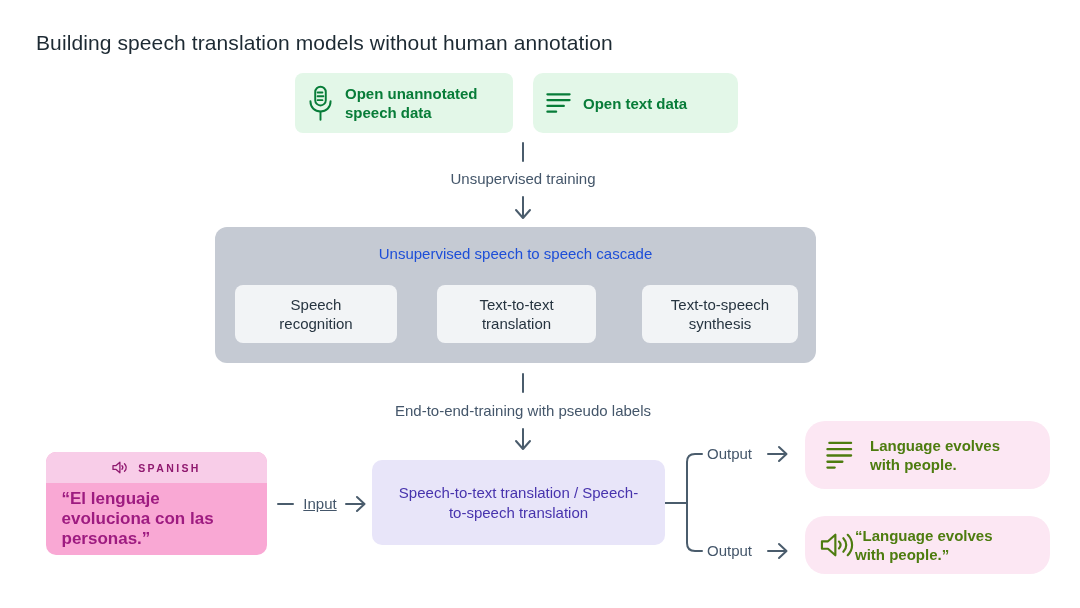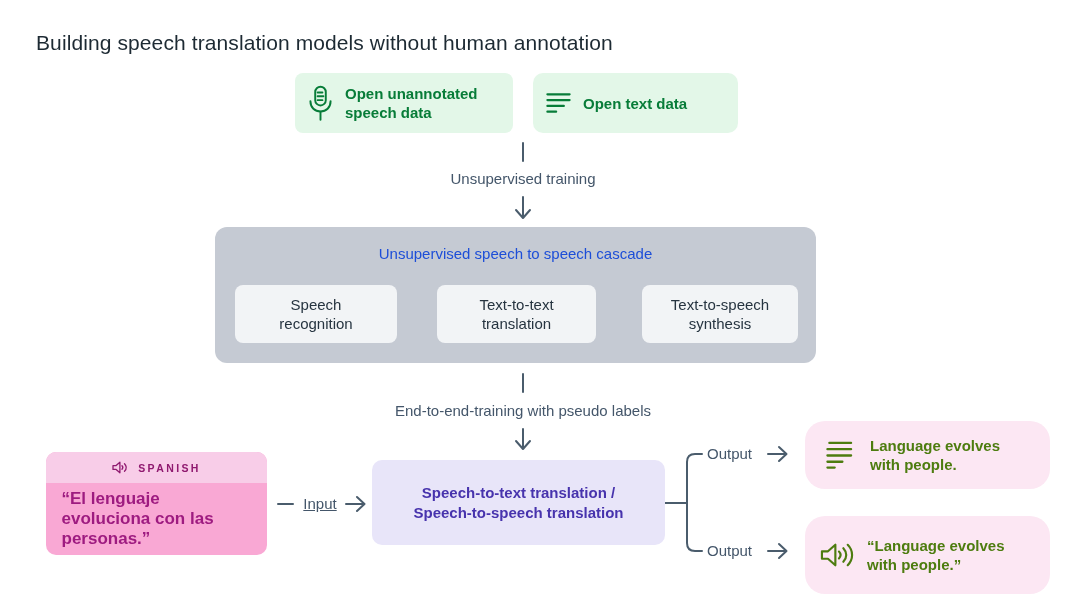--- a/index.html
+++ b/index.html
@@ -60,30 +60,30 @@
   }
   #spanish-body .quote{
     font-size:17px;line-height:20px;font-weight:600;color:#9e1b80;text-align:left;max-width:190px;
   }
   
   #model-card{
     left:372px;top:460px;width:293px;height:85px;background:#e8e5f9;border-radius:10px;
     display:flex;align-items:center;justify-content:center;box-sizing:border-box;padding:0 20px;
   }
   #model-card .label{
-    font-size:15px;line-height:20px;font-weight:700;color:#4733ad;text-align:center;
+    font-size:15px;line-height:20px;font-weight:400;color:#4733ad;text-align:center;
   }
   
   .output-card{
     background:#fce7f3;border-radius:20px;color:#4d7c0f;
     display:flex;align-items:center;box-sizing:border-box;
   }
   .output-card .label{font-size:15px;line-height:19px;font-weight:600;max-width:150px;}
   #output-card-0{left:805px;top:421px;width:245px;height:68px;padding-left:21px;gap:17px;}
-  #output-card-1{left:805px;top:516px;width:245px;height:78px;padding-left:15px;gap:12px;}
+  #output-card-1{left:805px;top:516px;width:245px;height:58px;padding-left:15px;}
   svg{display:block;}
   #connector-layer{left:0;top:0;pointer-events:none;}
   #connector-layer path{stroke:#4a5c6c;stroke-width:2;fill:none;stroke-linecap:round;stroke-linejoin:round;}
 </style>
 </head>
 <body>
 
 <div id="stage">
 
   <div id="page-title" class="abs">Building speech translation models without human annotation</div>

